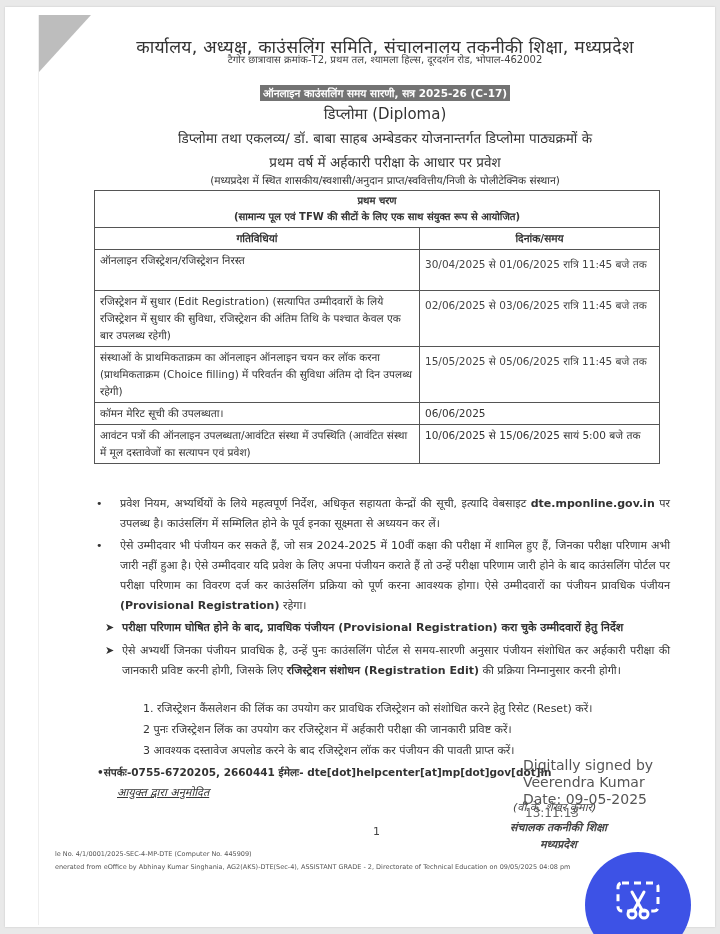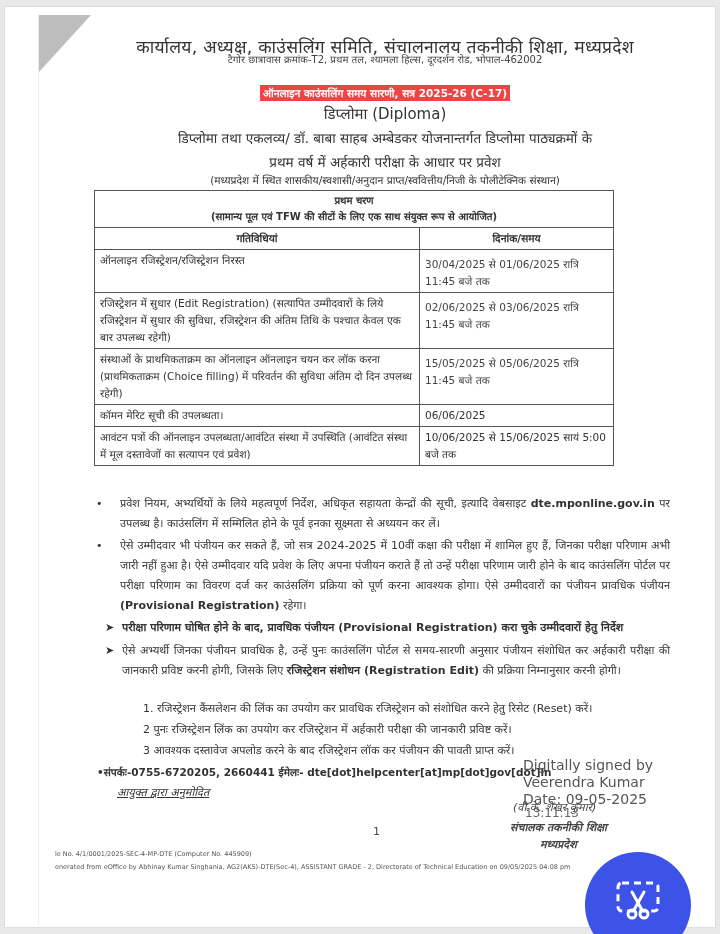--- a/index.html
+++ b/index.html
@@ -23,30 +23,30 @@
   }
   .left-rule {
     position: absolute; left: 33px; top: 8px; width: 1px; height: 910px; background:#eeeeee;
   }
   .abs { position: absolute; }
   .center { text-align: center; }
   .h1 { left: 60px; width: 640px; top: 27px; font-size: 17.5px; color:#333; letter-spacing: 0.2px; }
   .addr { left: 60px; width: 640px; top: 45px; font-size: 10px; color:#444; }
   .banner-wrap { left: 60px; width: 640px; top: 75px; }
   .banner {
-    display: inline-block; background:#ef4444; color:#ffffff; font-size: 10.5px;
+    display: inline-block; background:#737373; color:#ffffff; font-size: 10.5px;
     padding: 1px 3px; font-weight: bold;
   }
   .diploma { left: 60px; width: 640px; top: 96px; font-size: 15px; color:#333; }
   .sub1 { left: 60px; width: 640px; top: 122px; font-size: 13.5px; color:#333; }
   .sub2 { left: 60px; width: 640px; top: 146px; font-size: 13.5px; color:#333; }
   .sub3 { left: 60px; width: 640px; top: 166px; font-size: 10.5px; color:#333;text-align:center; }
 
   table.sched {
-    position: absolute; left: 89px; top: 183px; width: 520px;
+    position: absolute; left: 89px; top: 183px; width: 566px;
     border-collapse: collapse; font-size: 10.5px; color:#333;
   }
   table.sched td {
     border: 1px solid #555; padding: 2px 5px; vertical-align: top; line-height: 17px;
   }
   .phase-cell { text-align: center; font-weight: bold; line-height: 16px !important; font-size: 10px; }
   .head-cell { text-align: center; font-weight: bold; }
   .col1 { width: 314px; }
   .date-cell { color:#444; padding-top: 6px !important; }
   .footer-cell { text-align: center; font-weight: bold; font-size: 9.5px; line-height: 16px !important; }

